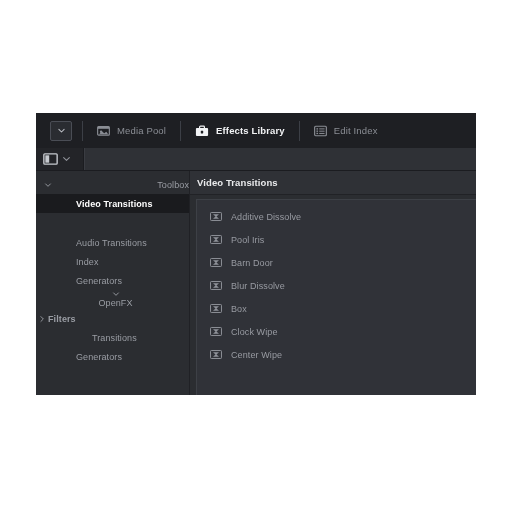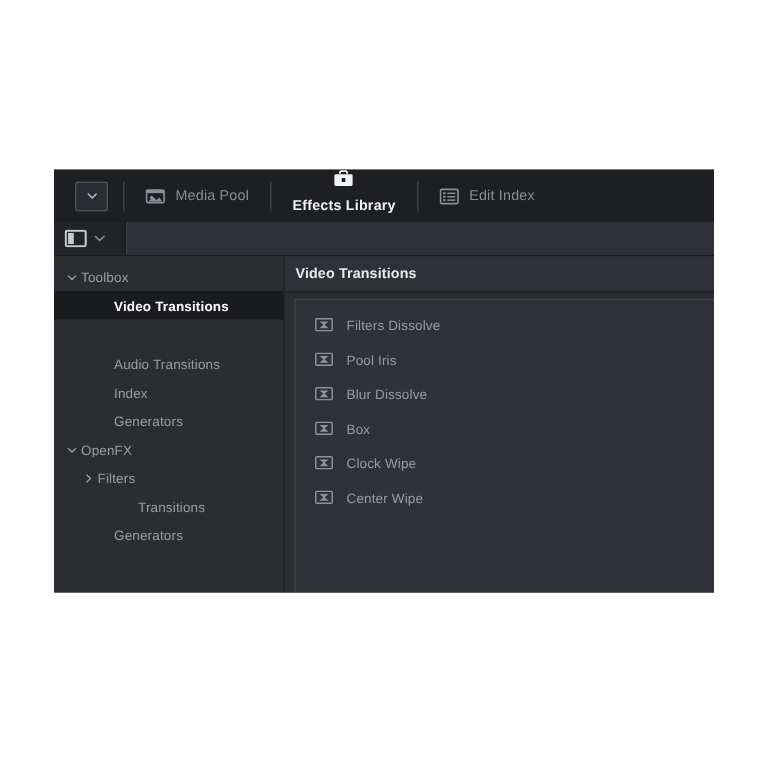--- a/index.html
+++ b/index.html
@@ -70,21 +70,21 @@
     align-items: center;
     gap: 7px;
     padding: 0 4px;
     height: 100%;
     color: #8b8e95;
     font-size: 9.5px;
     letter-spacing: 0.15px;
     white-space: nowrap;
     flex: 0 0 auto;
   }
-  .tab.active { color: #f2f3f5; font-weight: bold; flex-direction: column; }
+  .tab.active { color: #f2f3f5; font-weight: bold; }
   .tab .ico { display: flex; align-items: center; }
 
   
   .subbar {
     height: 22px;
     min-height: 22px;
     background: #2b2d31;
     display: flex;
     align-items: stretch;
     border-bottom: 1px solid #1b1c20;
@@ -274,21 +274,21 @@
           </svg>
         </span>
       </div>
       <div class="subbar-rest"></div>
     </div>
 
     <div class="body">
 
       <div class="sidebar">
         <div id="tree">
-            <div class="tree-row" style="padding-left: 6px;">
+            <div class="tree-row" style="padding-left: 6px; justify-content: space-between;">
               <span class="tw">
                 <svg width="8" height="8" viewBox="0 0 12 12">
                   <path d="M2.4 4.4 L6 8 L9.6 4.4" fill="none" stroke="#9a9da4" stroke-width="1.4" stroke-linecap="round" stroke-linejoin="round"></path>
                 </svg>
               </span>
               <span class="tree-label">Toolbox</span>
             </div>
             <div class="tree-row selected" style="padding-left: 28px;">
               <span class="tw"></span>
               <span class="tree-label">Video Transitions</span>
@@ -298,29 +298,29 @@
               <span class="tree-label">Audio Transitions</span>
             </div>
             <div class="tree-row" style="padding-left: 28px;">
               <span class="tw"></span>
               <span class="tree-label">Index</span>
             </div>
             <div class="tree-row" style="padding-left: 28px;">
               <span class="tw"></span>
               <span class="tree-label">Generators</span>
             </div>
-            <div class="tree-row" style="padding-left: 6px;">
+            <div class="tree-row" style="padding-left: 6px; flex-direction: column;">
               <span class="tw">
                 <svg width="8" height="8" viewBox="0 0 12 12">
                   <path d="M2.4 4.4 L6 8 L9.6 4.4" fill="none" stroke="#9a9da4" stroke-width="1.4" stroke-linecap="round" stroke-linejoin="round"></path>
                 </svg>
               </span>
               <span class="tree-label">OpenFX</span>
             </div>
-            <div class="tree-row" style="padding-left: 17px;">
+            <div class="tree-row" style=" font-weight: bold;">
               <span class="tw">
                 <svg width="8" height="8" viewBox="0 0 12 12">
                   <path d="M4.4 2.4 L8 6 L4.4 9.6" fill="none" stroke="#9a9da4" stroke-width="1.4" stroke-linecap="round" stroke-linejoin="round"></path>
                 </svg>
               </span>
               <span class="tree-label">Filters</span>
             </div>
             <div class="tree-row" style="padding-left: 44px;">
               <span class="tw"></span>
               <span class="tree-label">Transitions</span>
@@ -338,30 +338,39 @@
         </div>
         <div class="list-wrap">
           <div class="list-inner" id="fxlist">
               <div class="fx-row">
                 <span class="fx-ico">
                   <svg width="12" height="9" viewBox="0 0 16 12">
                     <rect x="0.7" y="0.7" width="14.6" height="10.6" rx="1" fill="none" stroke="#8f9299" stroke-width="1.3"></rect>
                     <path d="M4 3 L12 3 L8.6 6 L12 9 L4 9 L7.4 6 Z" fill="#8f9299"></path>
                   </svg>
                 </span>
-                <span>Filters Dissolve</span>
+                <span>Additive Dissolve</span>
               </div>
               <div class="fx-row">
                 <span class="fx-ico">
                   <svg width="12" height="9" viewBox="0 0 16 12">
                     <rect x="0.7" y="0.7" width="14.6" height="10.6" rx="1" fill="none" stroke="#8f9299" stroke-width="1.3"></rect>
                     <path d="M4 3 L12 3 L8.6 6 L12 9 L4 9 L7.4 6 Z" fill="#8f9299"></path>
                   </svg>
                 </span>
                 <span>Pool Iris</span>
+              </div>
+              <div class="fx-row">
+                <span class="fx-ico">
+                  <svg width="12" height="9" viewBox="0 0 16 12">
+                    <rect x="0.7" y="0.7" width="14.6" height="10.6" rx="1" fill="none" stroke="#8f9299" stroke-width="1.3"></rect>
+                    <path d="M4 3 L12 3 L8.6 6 L12 9 L4 9 L7.4 6 Z" fill="#8f9299"></path>
+                  </svg>
+                </span>
+                <span>Barn Door</span>
               </div>
               <div class="fx-row">
                 <span class="fx-ico">
                   <svg width="12" height="9" viewBox="0 0 16 12">
                     <rect x="0.7" y="0.7" width="14.6" height="10.6" rx="1" fill="none" stroke="#8f9299" stroke-width="1.3"></rect>
                     <path d="M4 3 L12 3 L8.6 6 L12 9 L4 9 L7.4 6 Z" fill="#8f9299"></path>
                   </svg>
                 </span>
                 <span>Blur Dissolve</span>
               </div>

